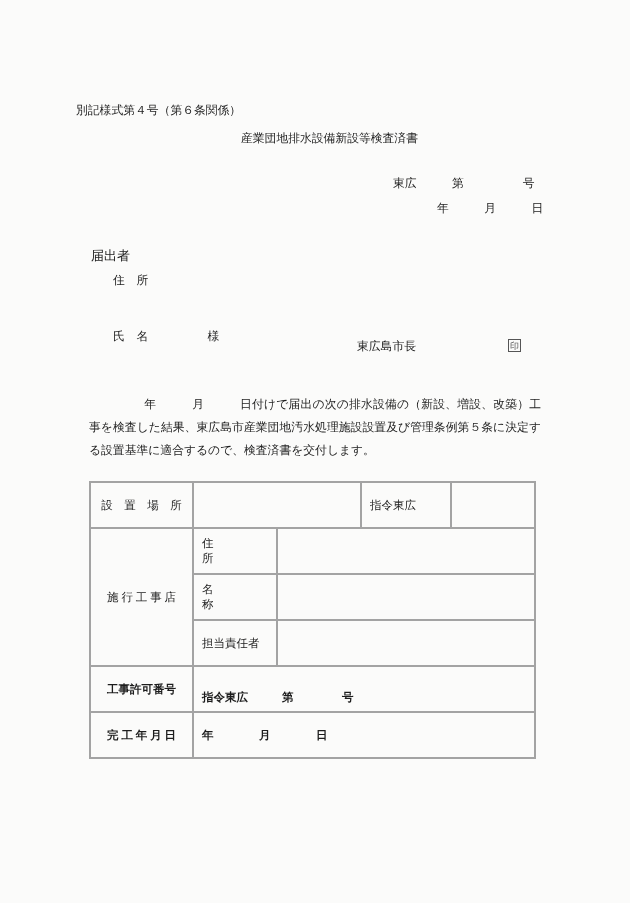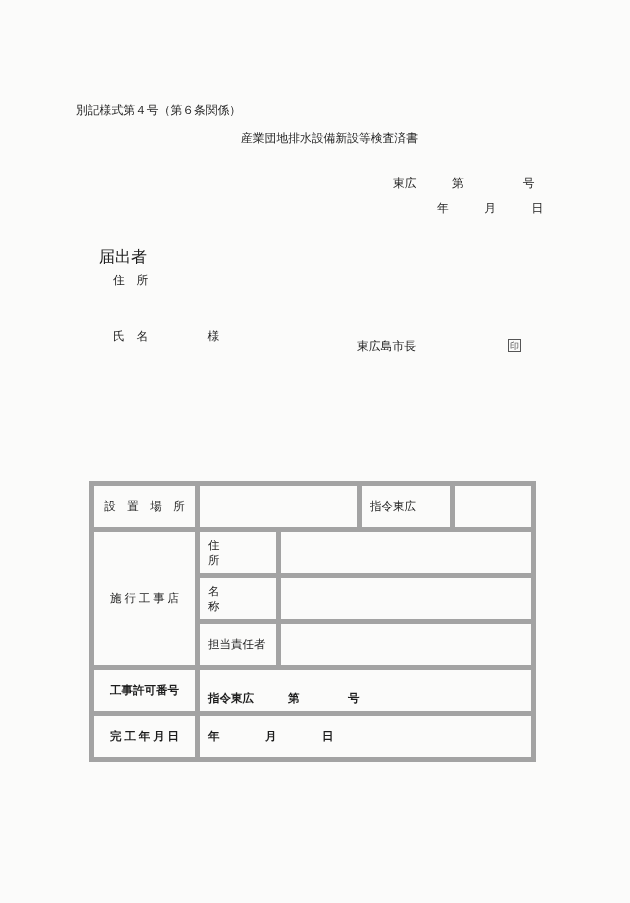--- a/index.html
+++ b/index.html
@@ -35,21 +35,21 @@
   .num-line {
     left: 393px; top: 178px;
     font-size: 11.8px;
   }
   .date-line {
     left: 437px; top: 203px;
     font-size: 11.8px;
   }
 
   
-  .submitter-label { left: 99px; top: 249px; font-size: 16px; }
+  .submitter-label { left: 91px; top: 249px; font-size: 13px; }
   .submitter-addr  { left: 113px; top: 275px; font-size: 11.8px; }
   .submitter-name  { left: 113px; top: 296px; font-size: 11.8px; margin-top: 35px; }
 
   
   .mayor { left: 357px; top: 341px; font-size: 11.8px; }
   .seal {
     position: absolute;
     left: 508px; top: 339px;
     width: 13px; height: 13px;
     border: 1px solid #555;
@@ -77,21 +77,21 @@
   .tbl {
     position: absolute;
     left: 89px;
     top: 481px;
     width: 447px;
     border-collapse: collapse;
     table-layout: fixed;
     font-size: 11.5px;
   }
   .tbl td {
-    border: 5px solid #a3a3a3;
+    border: 2px solid #a3a3a3;
     padding: 0 8px;
     vertical-align: middle;
     color: #1d1d1d;
   }
   .lbl-wide  { width: 85px;  text-align: center; }
   .lbl-sub   { width: 72px;  }
   .lbl-plot  { width: 72px;  text-align: left; }
   .r1 { height: 46px; }
   .r-sub { height: 46px; }
   .r-last { height: 46px; font-weight: bold; }
@@ -115,20 +115,23 @@
   <div class="t num-line">東広　　　第　　　　　号</div>
   <div class="t date-line">年　　　月　　　日</div>
 
   <div class="t submitter-label">届出者</div>
   <div class="t submitter-addr">住　所</div>
   <div class="t submitter-name">氏　名　　　　　様</div>
 
   <div class="t mayor">東広島市長</div>
   <div class="seal">印</div>
 
+  <div class="body-para">
+    <span class="indent"></span><span>年　　　月　　　日付けで届出の次の排水設備の（新設、増設、改築）工事を検</span><span>査した結果、東広島市産業団地汚水処理施設設置及び管理条例第５条に決定する設置基</span><span>準に適合するので、検査済書を交付します。</span>
+  </div>
 
   <table class="tbl">
     <tbody>
         <tr class="r1">
       <td class="lbl-wide">設　置　場　所</td>
       <td colspan="2"></td>
       <td class="lbl-plot">指令東広</td>
       <td></td>
     </tr>
 

